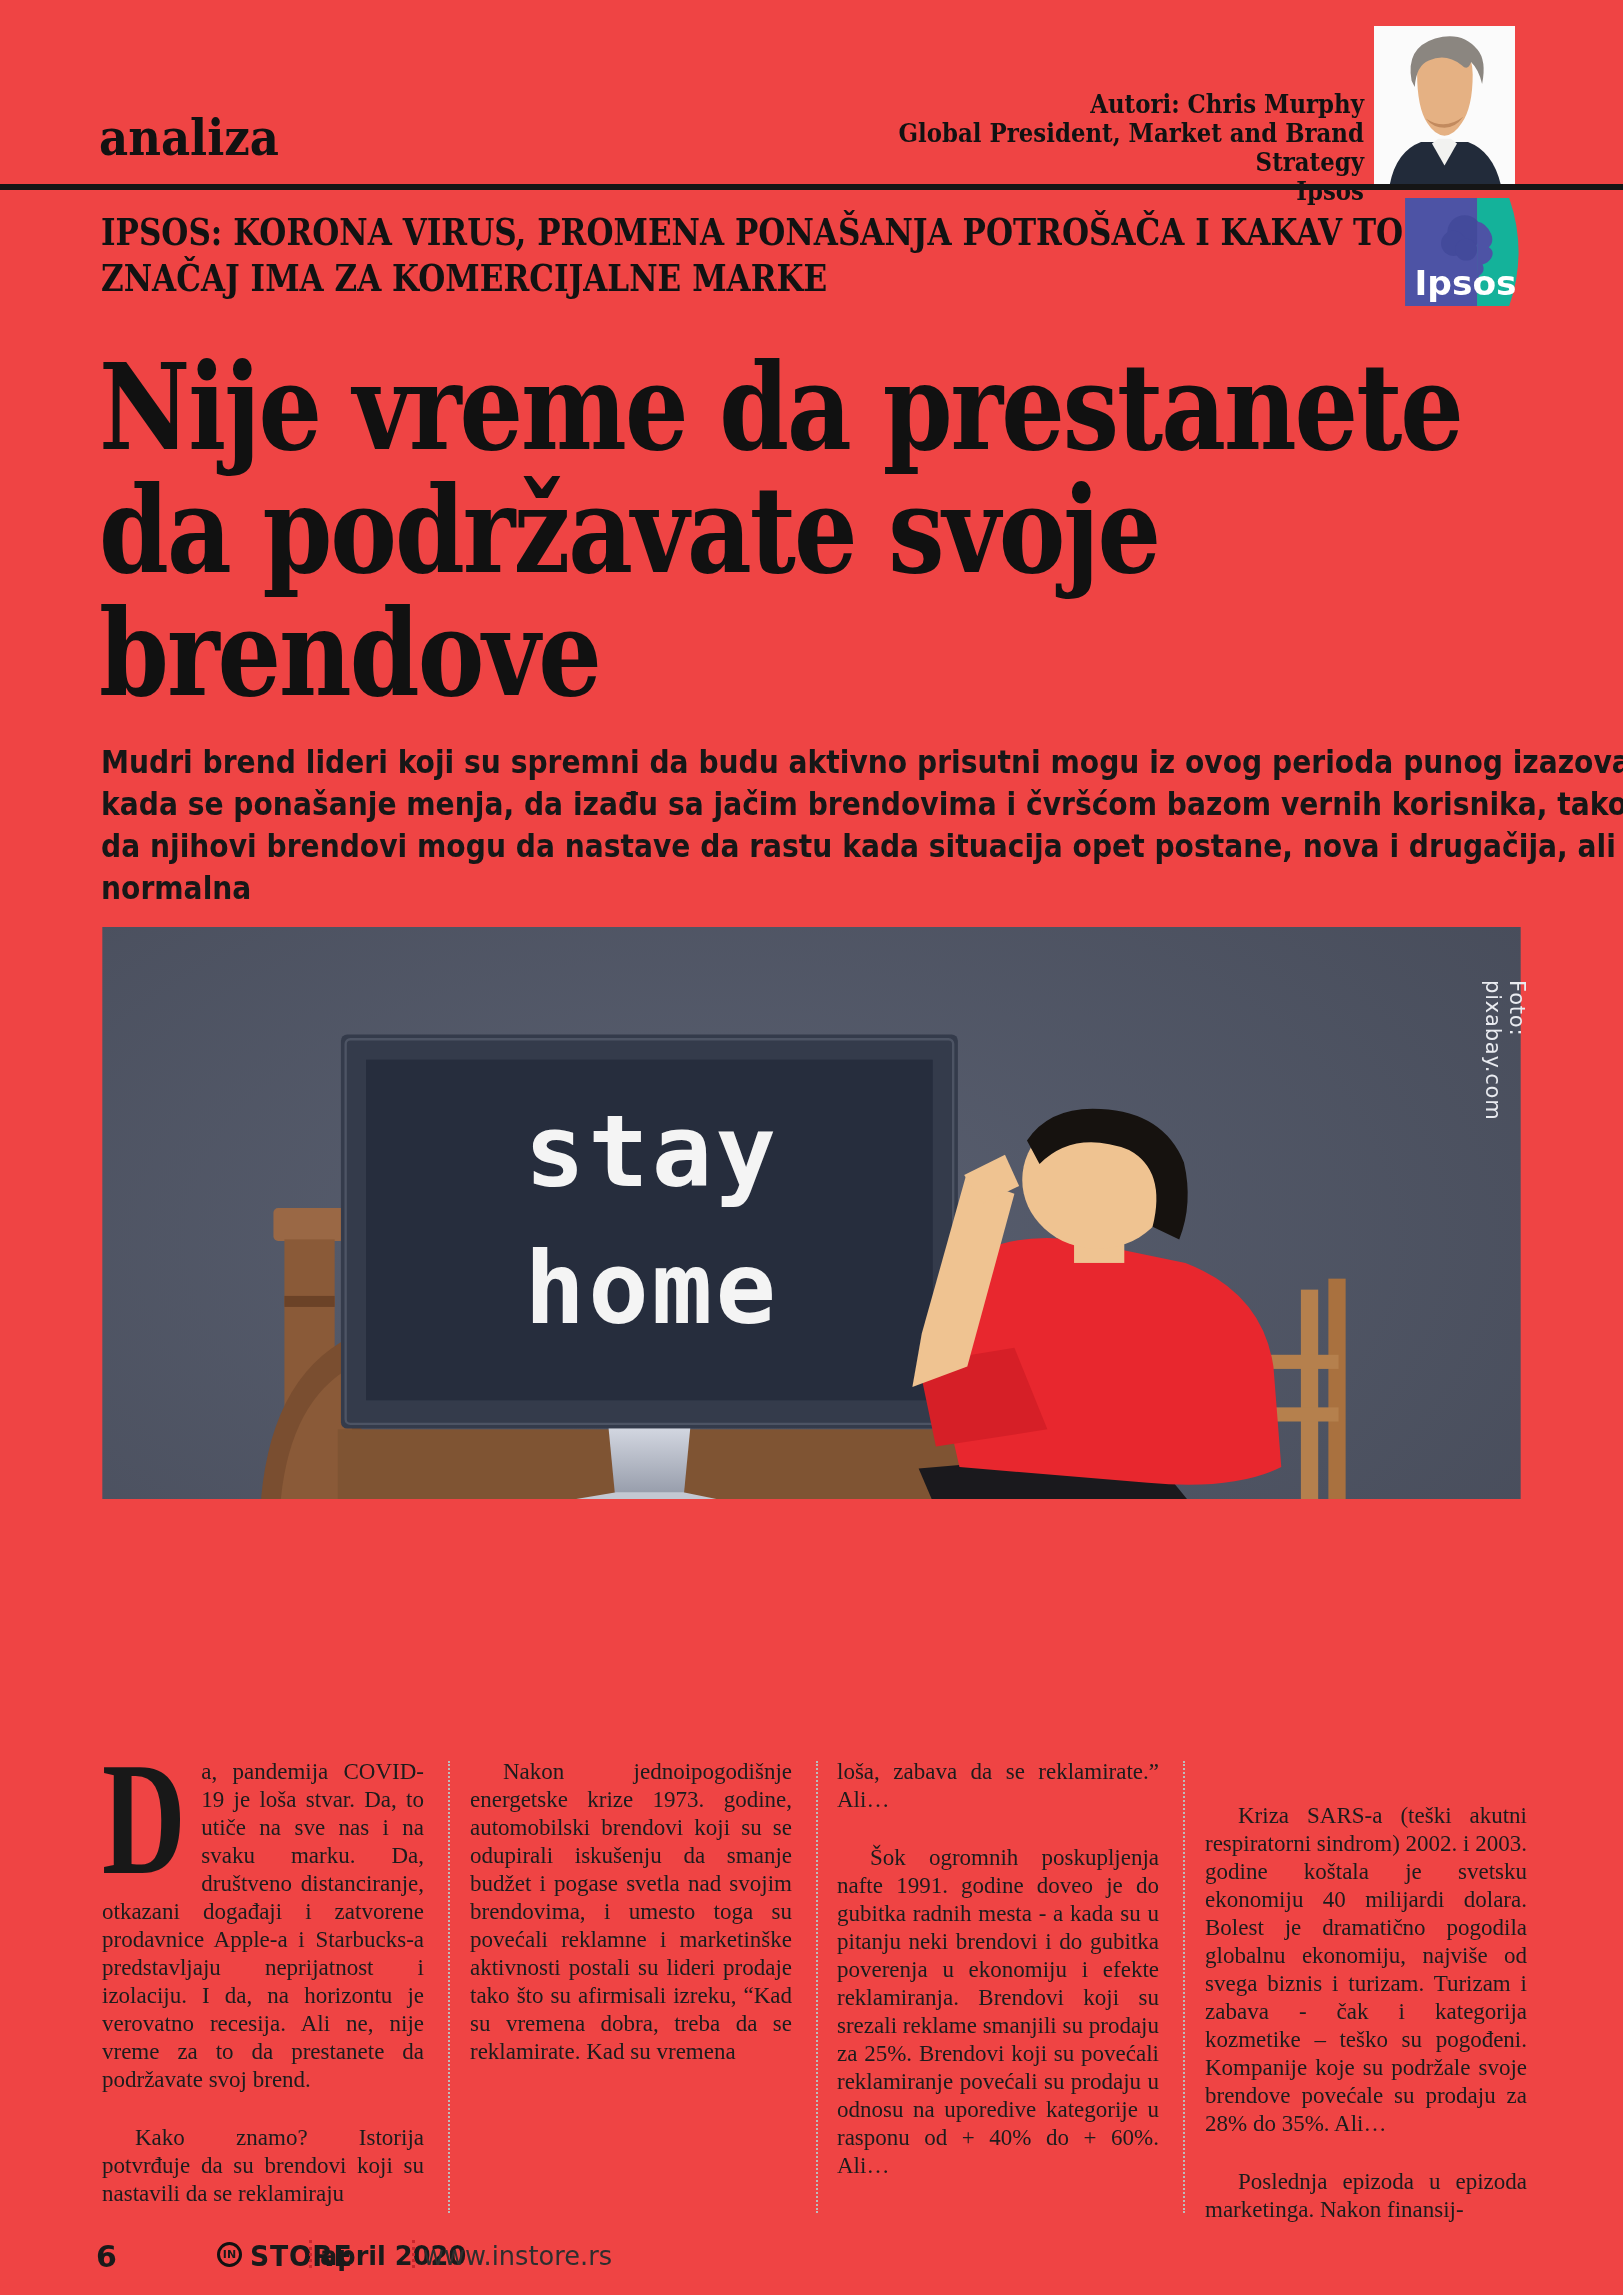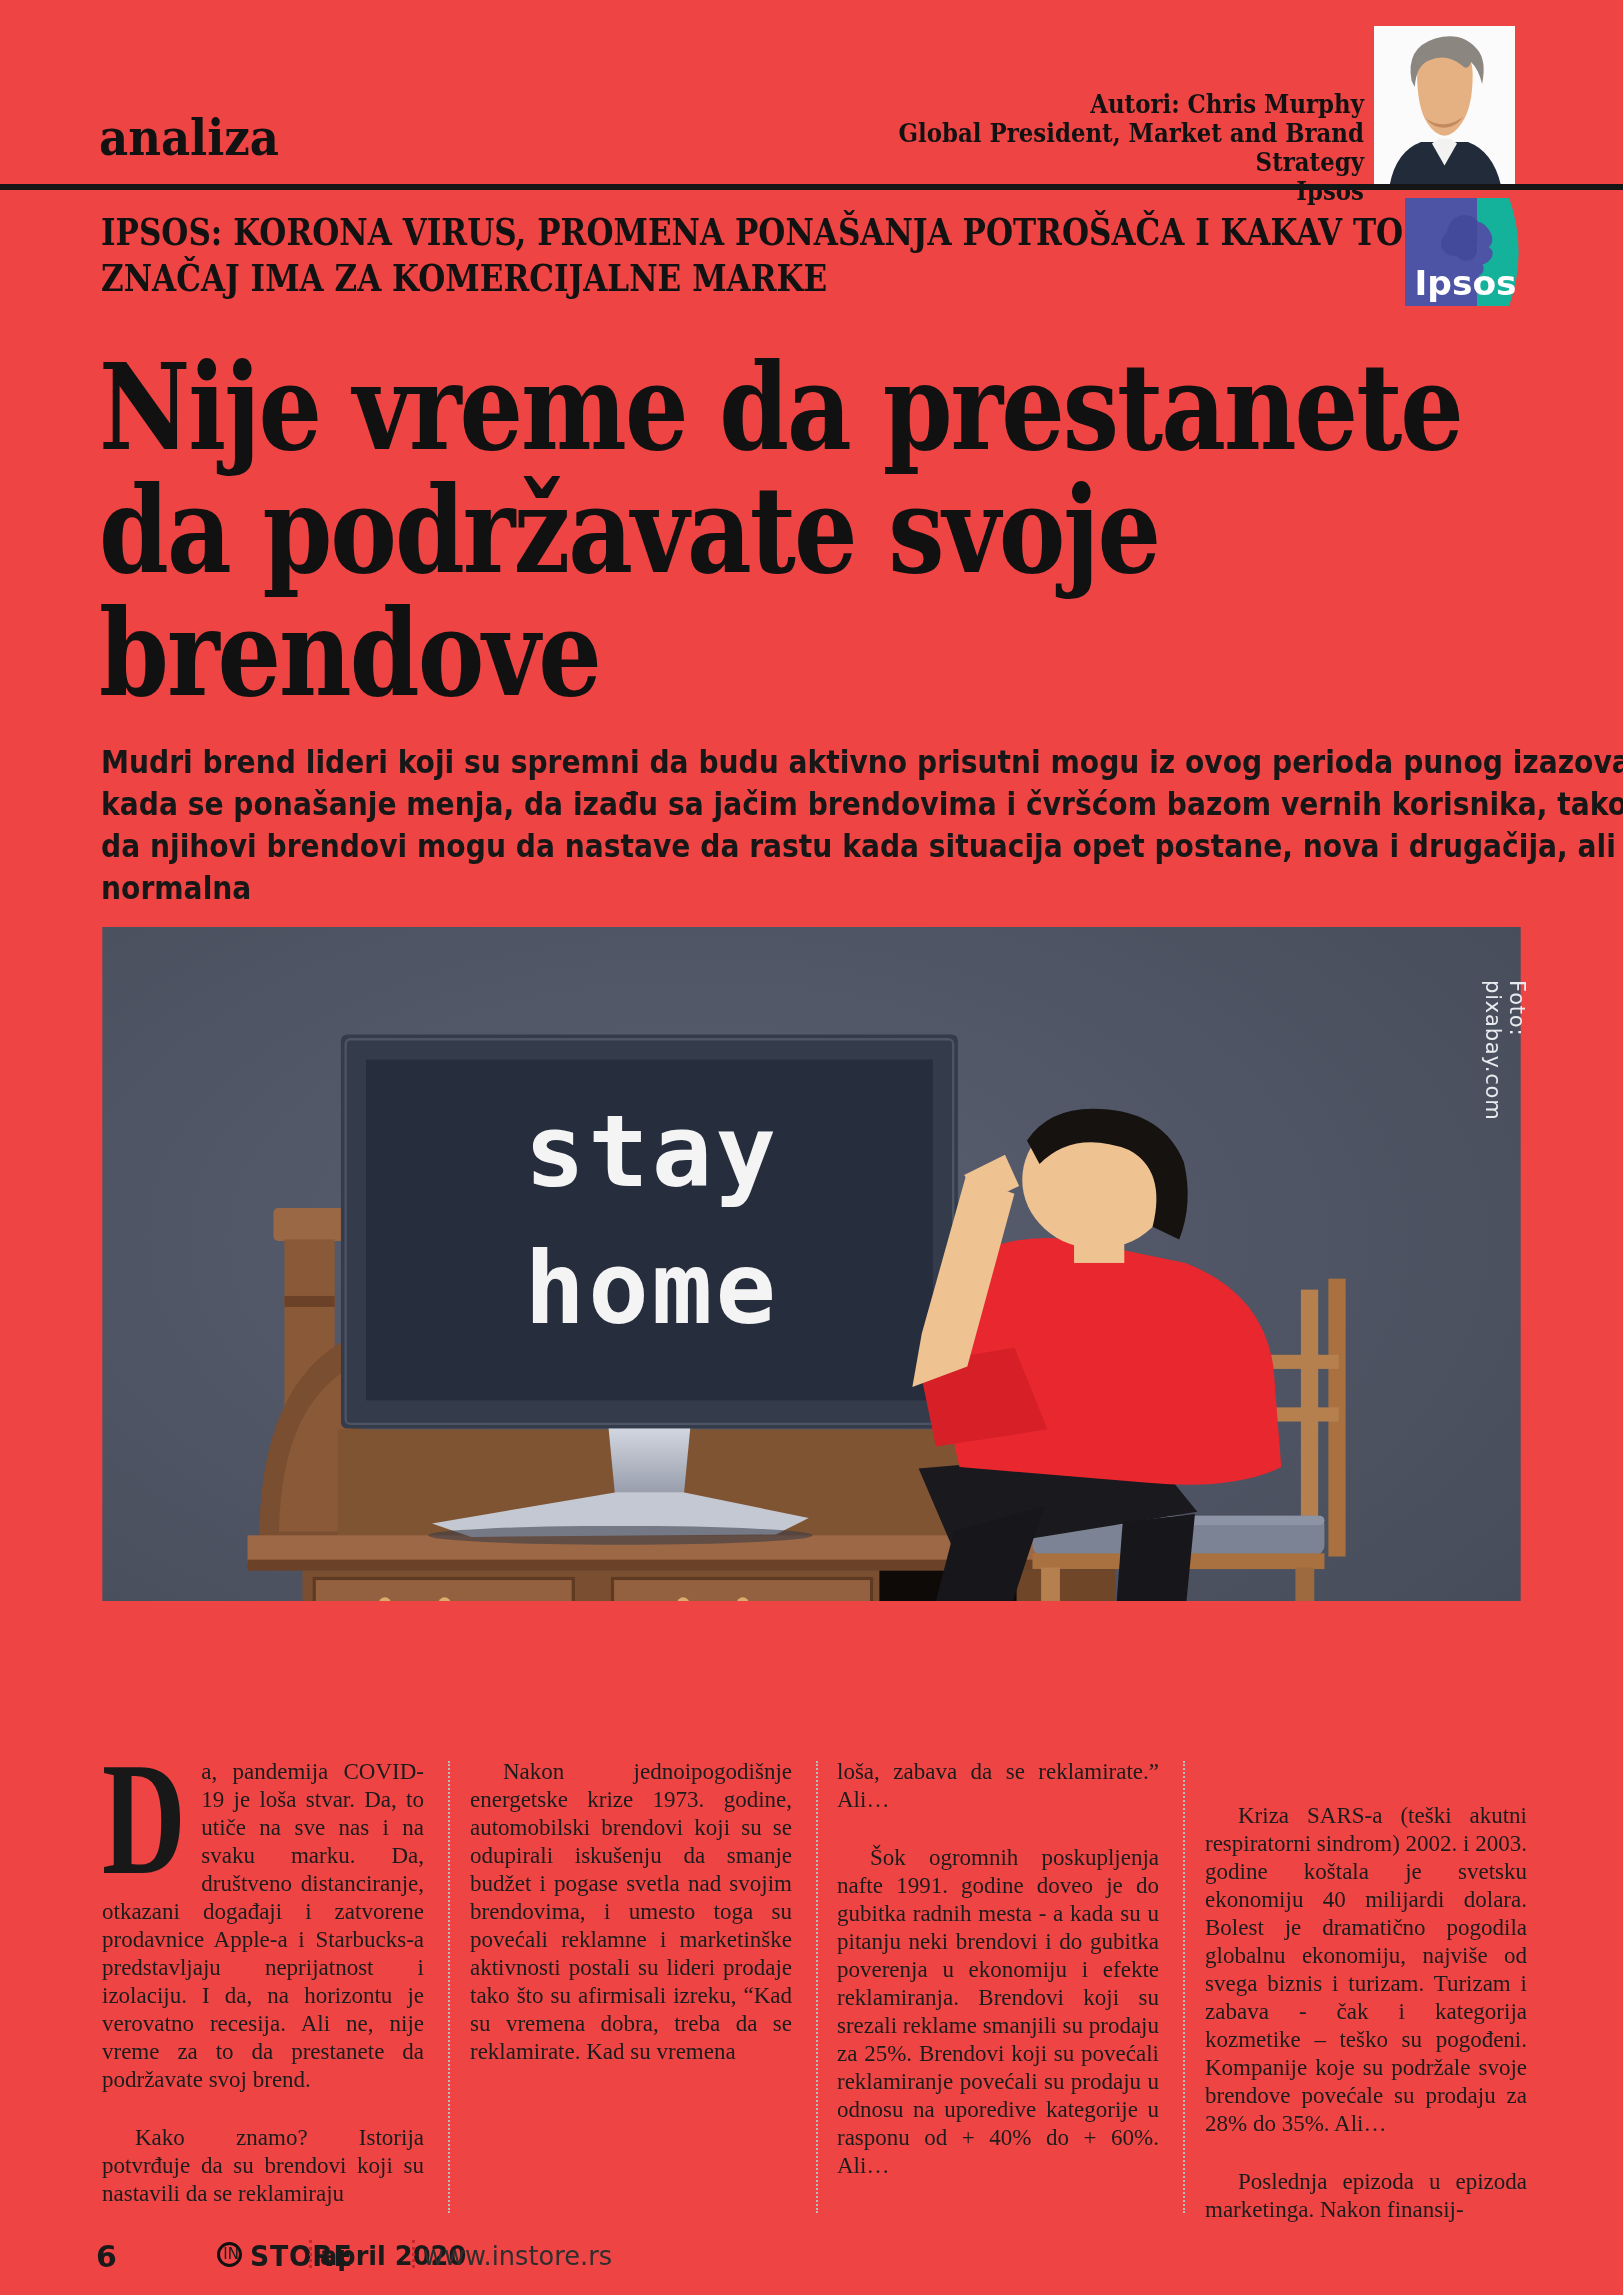--- a/index.html
+++ b/index.html
@@ -24,21 +24,21 @@
   
   .headline{position:absolute;left:99px;top:346px;color:#111111;font-family:"DejaVu Serif",serif;
     font-weight:bold;}
   .headline div{white-space:nowrap;font-size:119px;line-height:123px;letter-spacing:-2.4px;
     transform:scaleX(.84);transform-origin:0 0;}
   .deck{position:absolute;left:101px;top:741px;font-family:"DejaVu Sans",sans-serif;font-weight:bold;
     font-size:32px;line-height:42px;color:#171717;}
   .deck div{white-space:nowrap;transform:scaleX(.88);transform-origin:0 0;}
 
   
-  .illustration{position:absolute;left:102px;top:927px;width:1419px;height:674px;overflow:hidden;}
+  .illustration{position:absolute;left:102px;top:927px;width:1419px;height:572px;overflow:hidden;}
   .photo-credit{position:absolute;left:1481px;top:980px;height:165px;writing-mode:vertical-rl;
     font-family:"DejaVu Sans",sans-serif;font-size:21px;color:#e9ebf0;letter-spacing:0.8px;}
 
   
   .bodycol{position:absolute;top:1758px;width:322px;height:471px;overflow:hidden;
     font-family:"Liberation Serif",serif;font-size:23px;line-height:28px;color:#1c1c1c;
     text-align:justify;}
   .bodycol p{margin:0;}
   .bodycol p.ind{text-indent:33px;}
   .bodycol p + p{margin-top:30px;}
@@ -48,21 +48,21 @@
   .dropcap{float:left;width:93px;height:112px;font-family:"Liberation Serif",serif;font-weight:bold;
     font-size:161px;line-height:112px;color:#181818;transform:scaleX(.72);transform-origin:0 0;
     margin:4.7px 6.3px 0 0;}
 
   
   .footer{position:absolute;left:0;top:2237px;width:1623px;height:39px;
     font-family:"DejaVu Sans",sans-serif;color:#1a1a1a;}
   .page-number{position:absolute;left:96px;top:1.6px;font-size:30px;font-weight:bold;}
   .in-circle{position:absolute;left:217px;top:4.7px;width:25px;height:25px;border:3.1px solid #111;
     border-radius:50%;box-sizing:border-box;text-align:center;}
-  .in-circle span{display:block;font-size:15px;font-weight:normal;line-height:19px;letter-spacing:0;text-align:right;}
+  .in-circle span{display:block;font-size:11px;font-weight:bold;line-height:19px;letter-spacing:0;}
   .store-label{position:absolute;left:250px;top:1.6px;font-size:29px;font-weight:bold;white-space:nowrap;
     transform:scaleX(.92);transform-origin:0 0;letter-spacing:0.8px;}
   .red-dot-div{position:absolute;top:3.1px;height:28px;width:0;border-left:3.1px dotted #c9252c;}
   .rd1{left:309px;} .rd2{left:412px;}
   .issue-label{position:absolute;left:320px;top:3.1px;font-size:27px;font-weight:bold;white-space:nowrap;
     transform:scaleX(.95);transform-origin:0 0;}
   .site-label{position:absolute;left:423px;top:3.1px;font-size:27px;color:#2e2e2e;white-space:nowrap;
     transform:scaleX(.95);transform-origin:0 0;}
 </style>
 </head>

